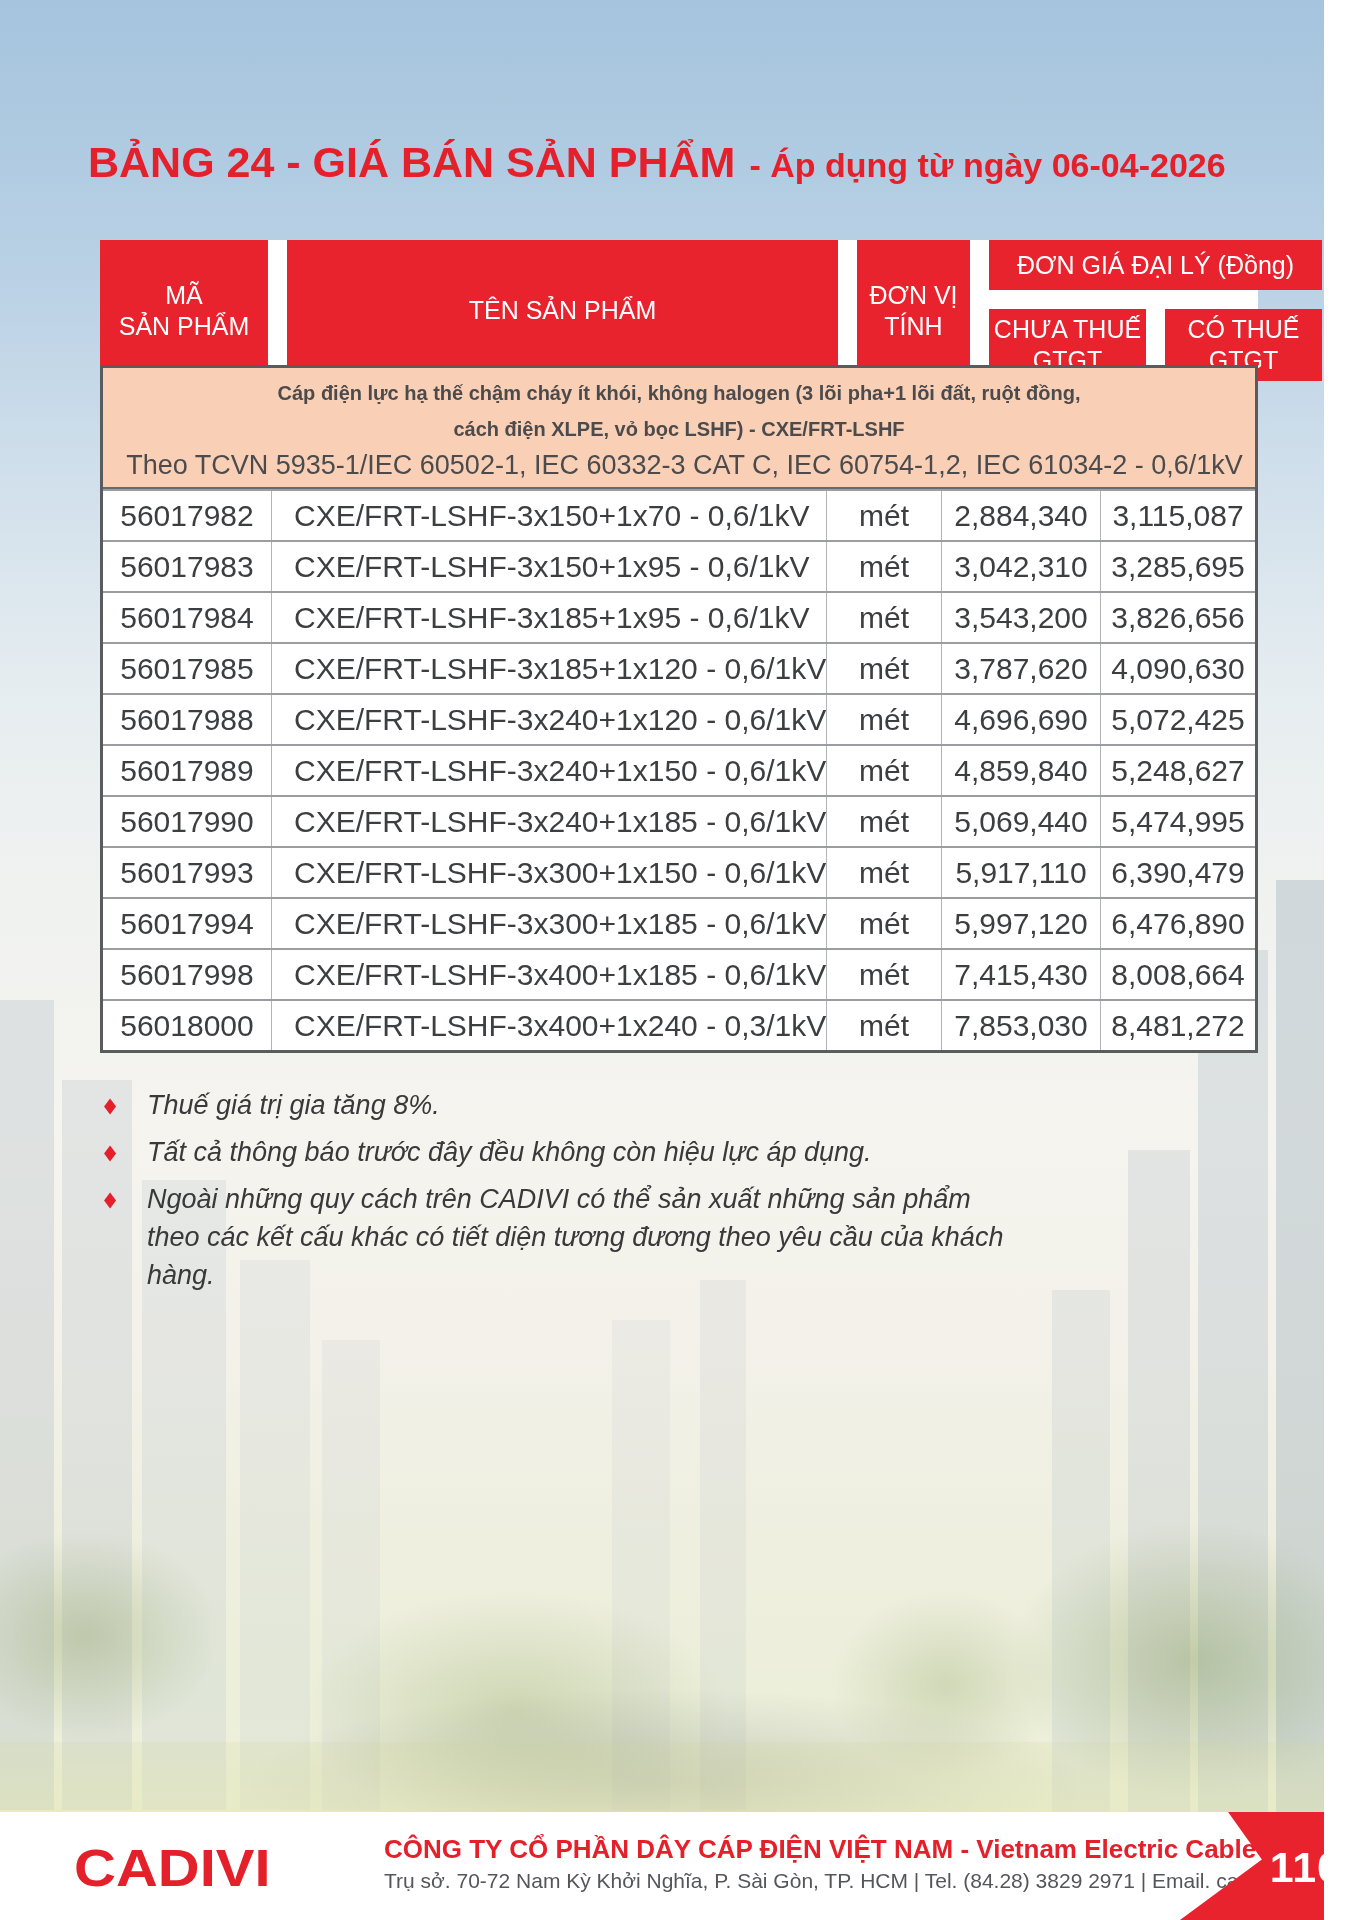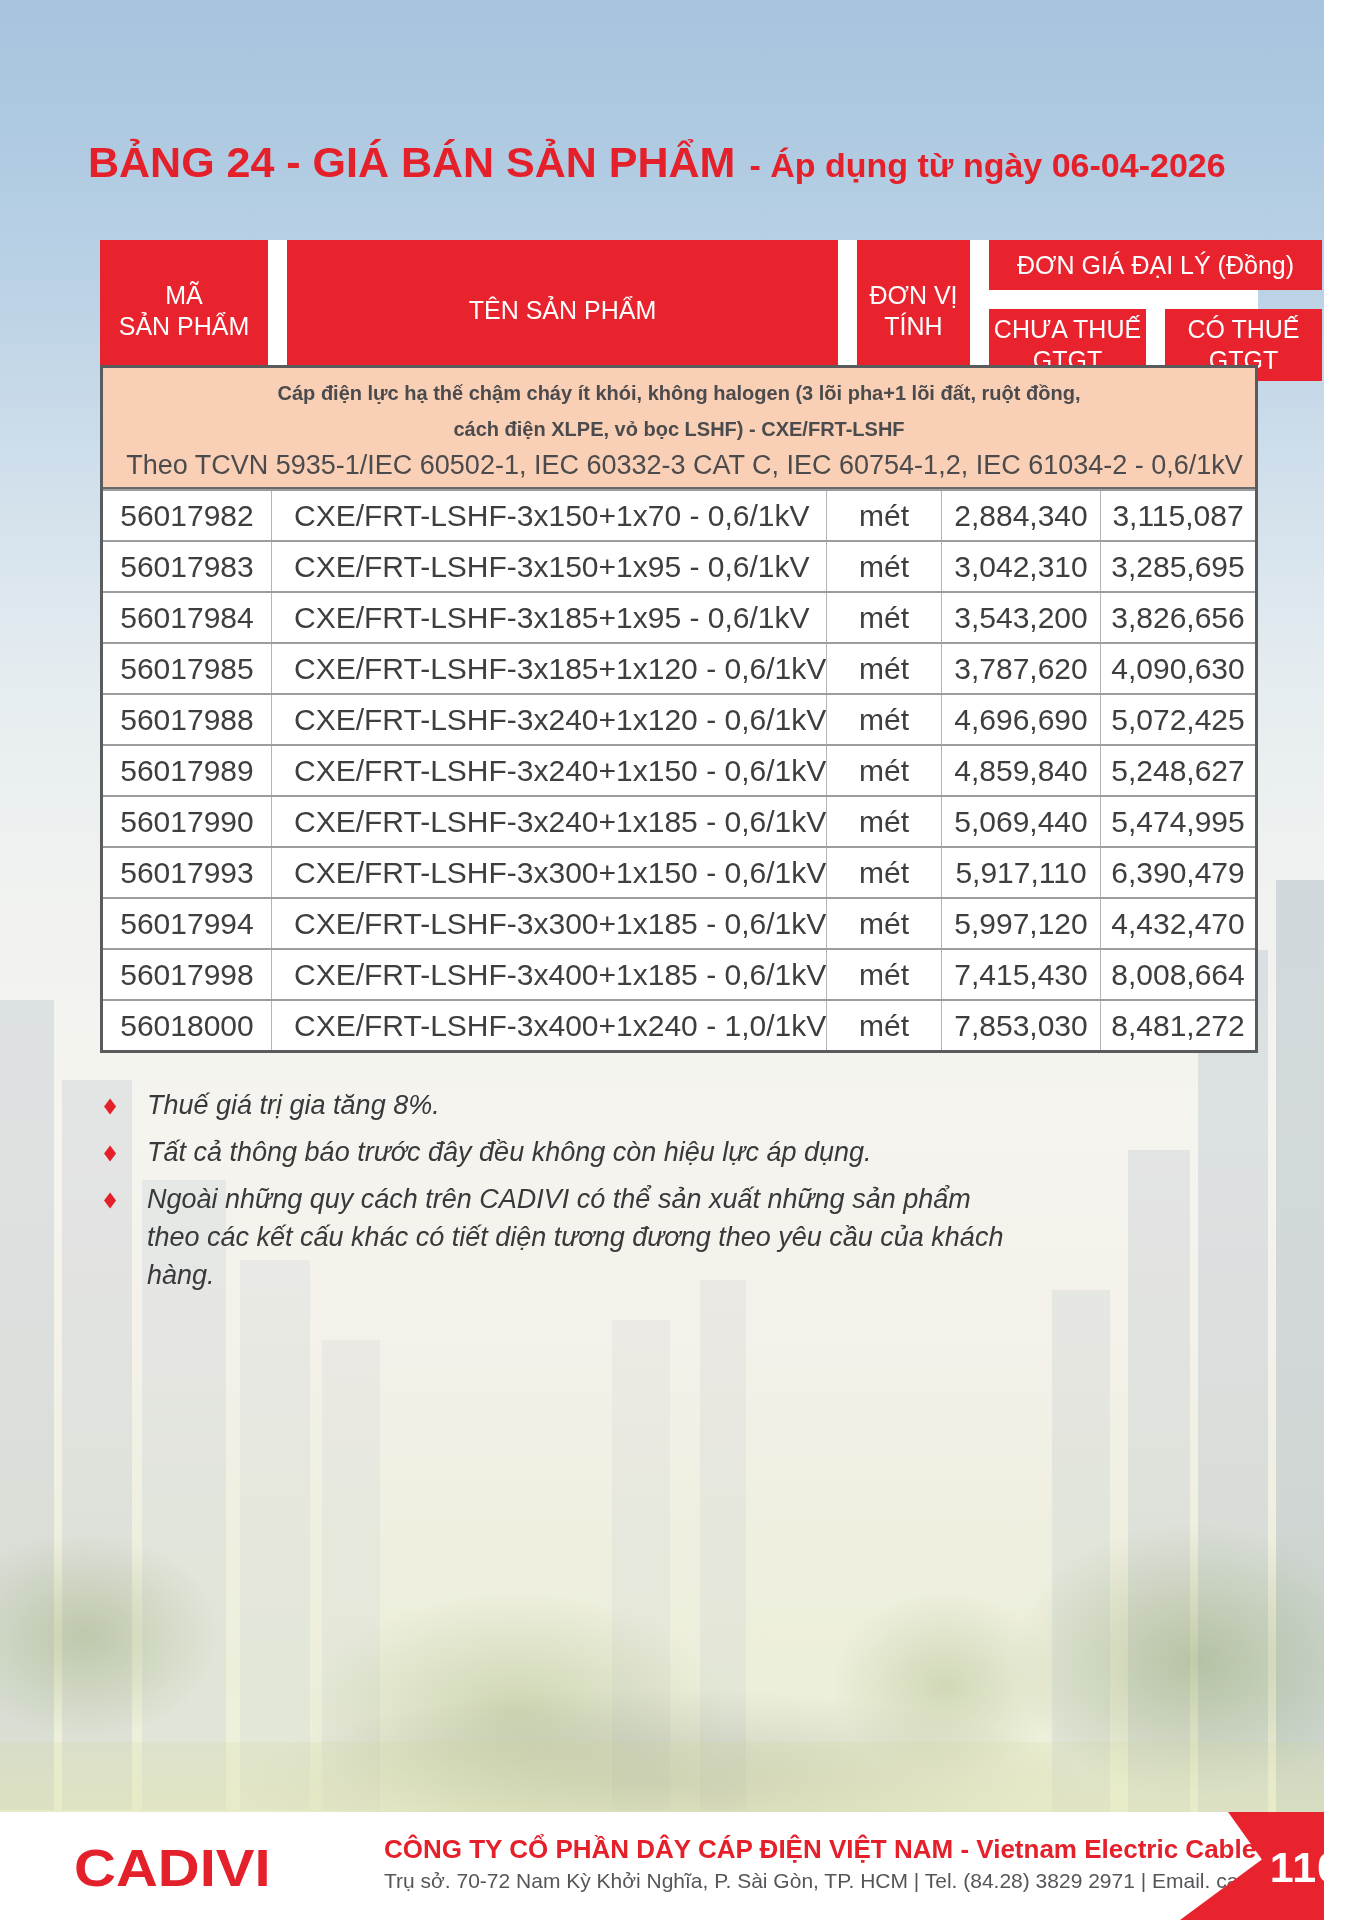--- a/index.html
+++ b/index.html
@@ -183,32 +183,32 @@
       <div class="c name">CXE/FRT-LSHF-3x300+1x150 - 0,6/1kV</div>
       <div class="c">mét</div>
       <div class="c">5,917,110</div>
       <div class="c">6,390,479</div>
     </div>
     <div class="row">
       <div class="c">56017994</div>
       <div class="c name">CXE/FRT-LSHF-3x300+1x185 - 0,6/1kV</div>
       <div class="c">mét</div>
       <div class="c">5,997,120</div>
-      <div class="c">4,432,470</div>
+      <div class="c">6,476,890</div>
     </div>
     <div class="row">
       <div class="c">56017998</div>
       <div class="c name">CXE/FRT-LSHF-3x400+1x185 - 0,6/1kV</div>
       <div class="c">mét</div>
       <div class="c">7,415,430</div>
       <div class="c">8,008,664</div>
     </div>
     <div class="row">
       <div class="c">56018000</div>
-      <div class="c name">CXE/FRT-LSHF-3x400+1x240 - 1,0/1kV</div>
+      <div class="c name">CXE/FRT-LSHF-3x400+1x240 - 0,3/1kV</div>
       <div class="c">mét</div>
       <div class="c">7,853,030</div>
       <div class="c">8,481,272</div>
     </div>
   </div>
 
   <div class="notes">
     <div class="note">
       <span class="bullet">◆</span>
       <span class="txt">Thuế giá trị gia tăng 8%.</span>

